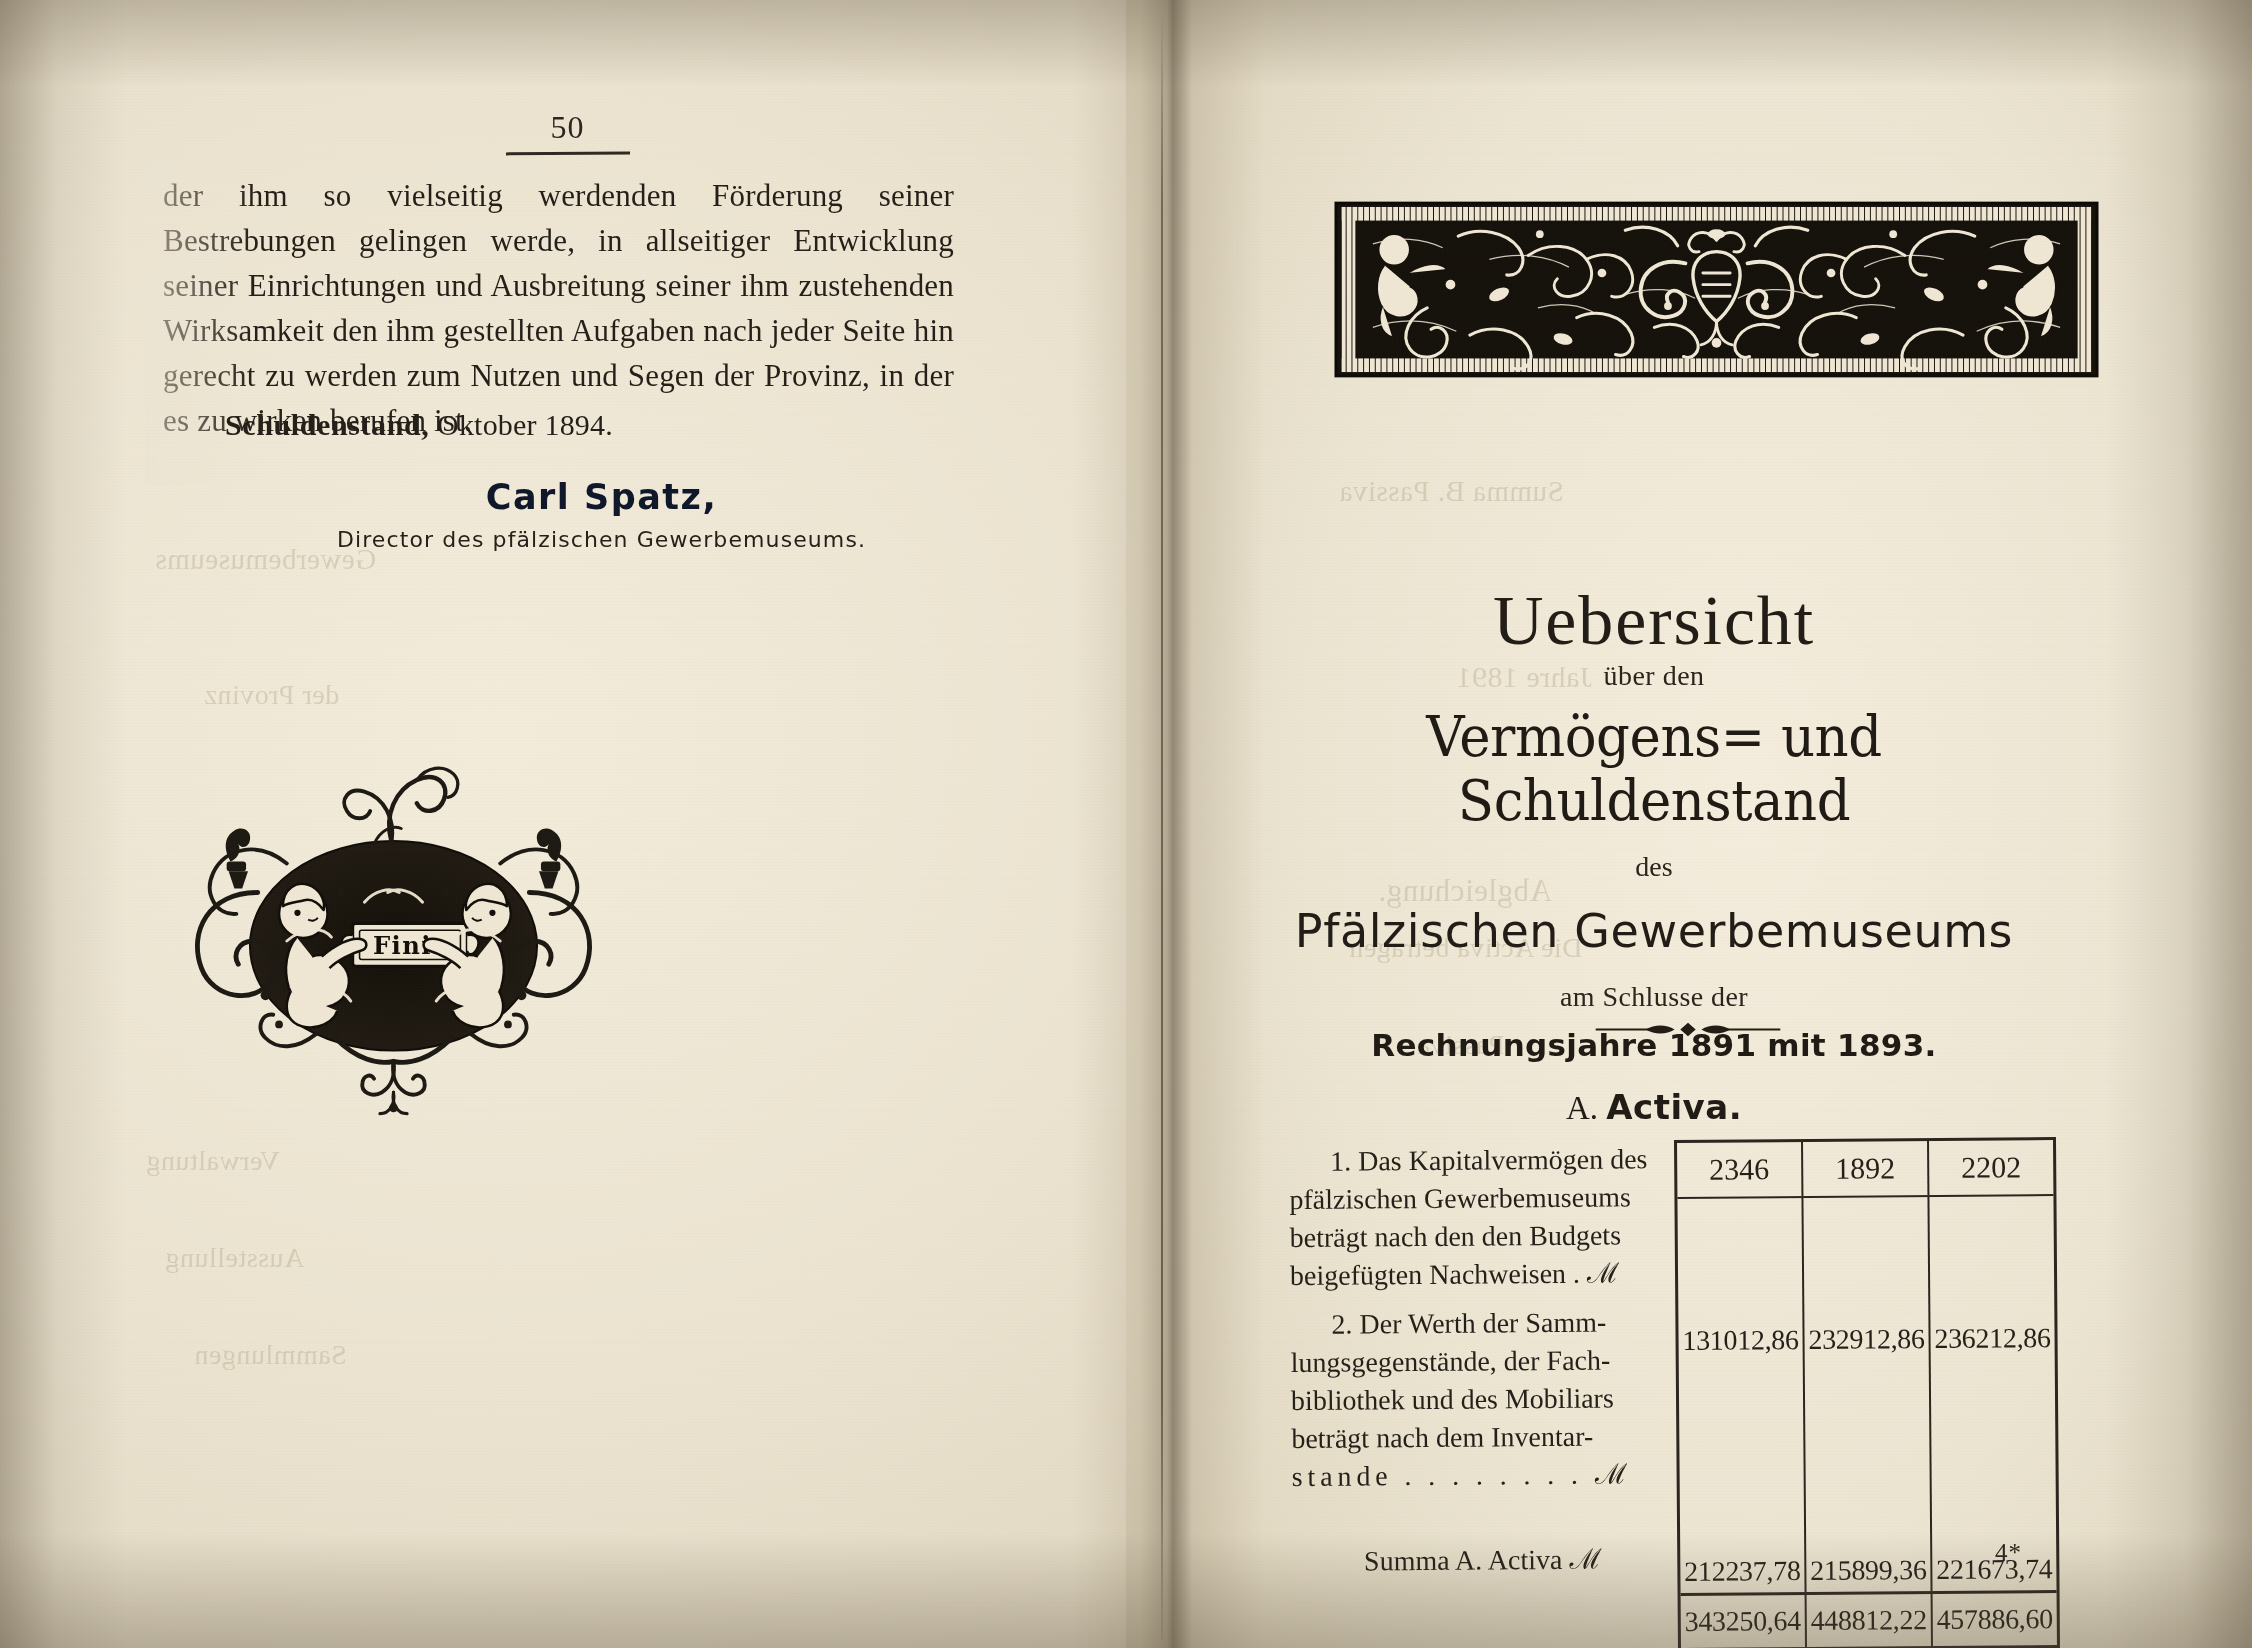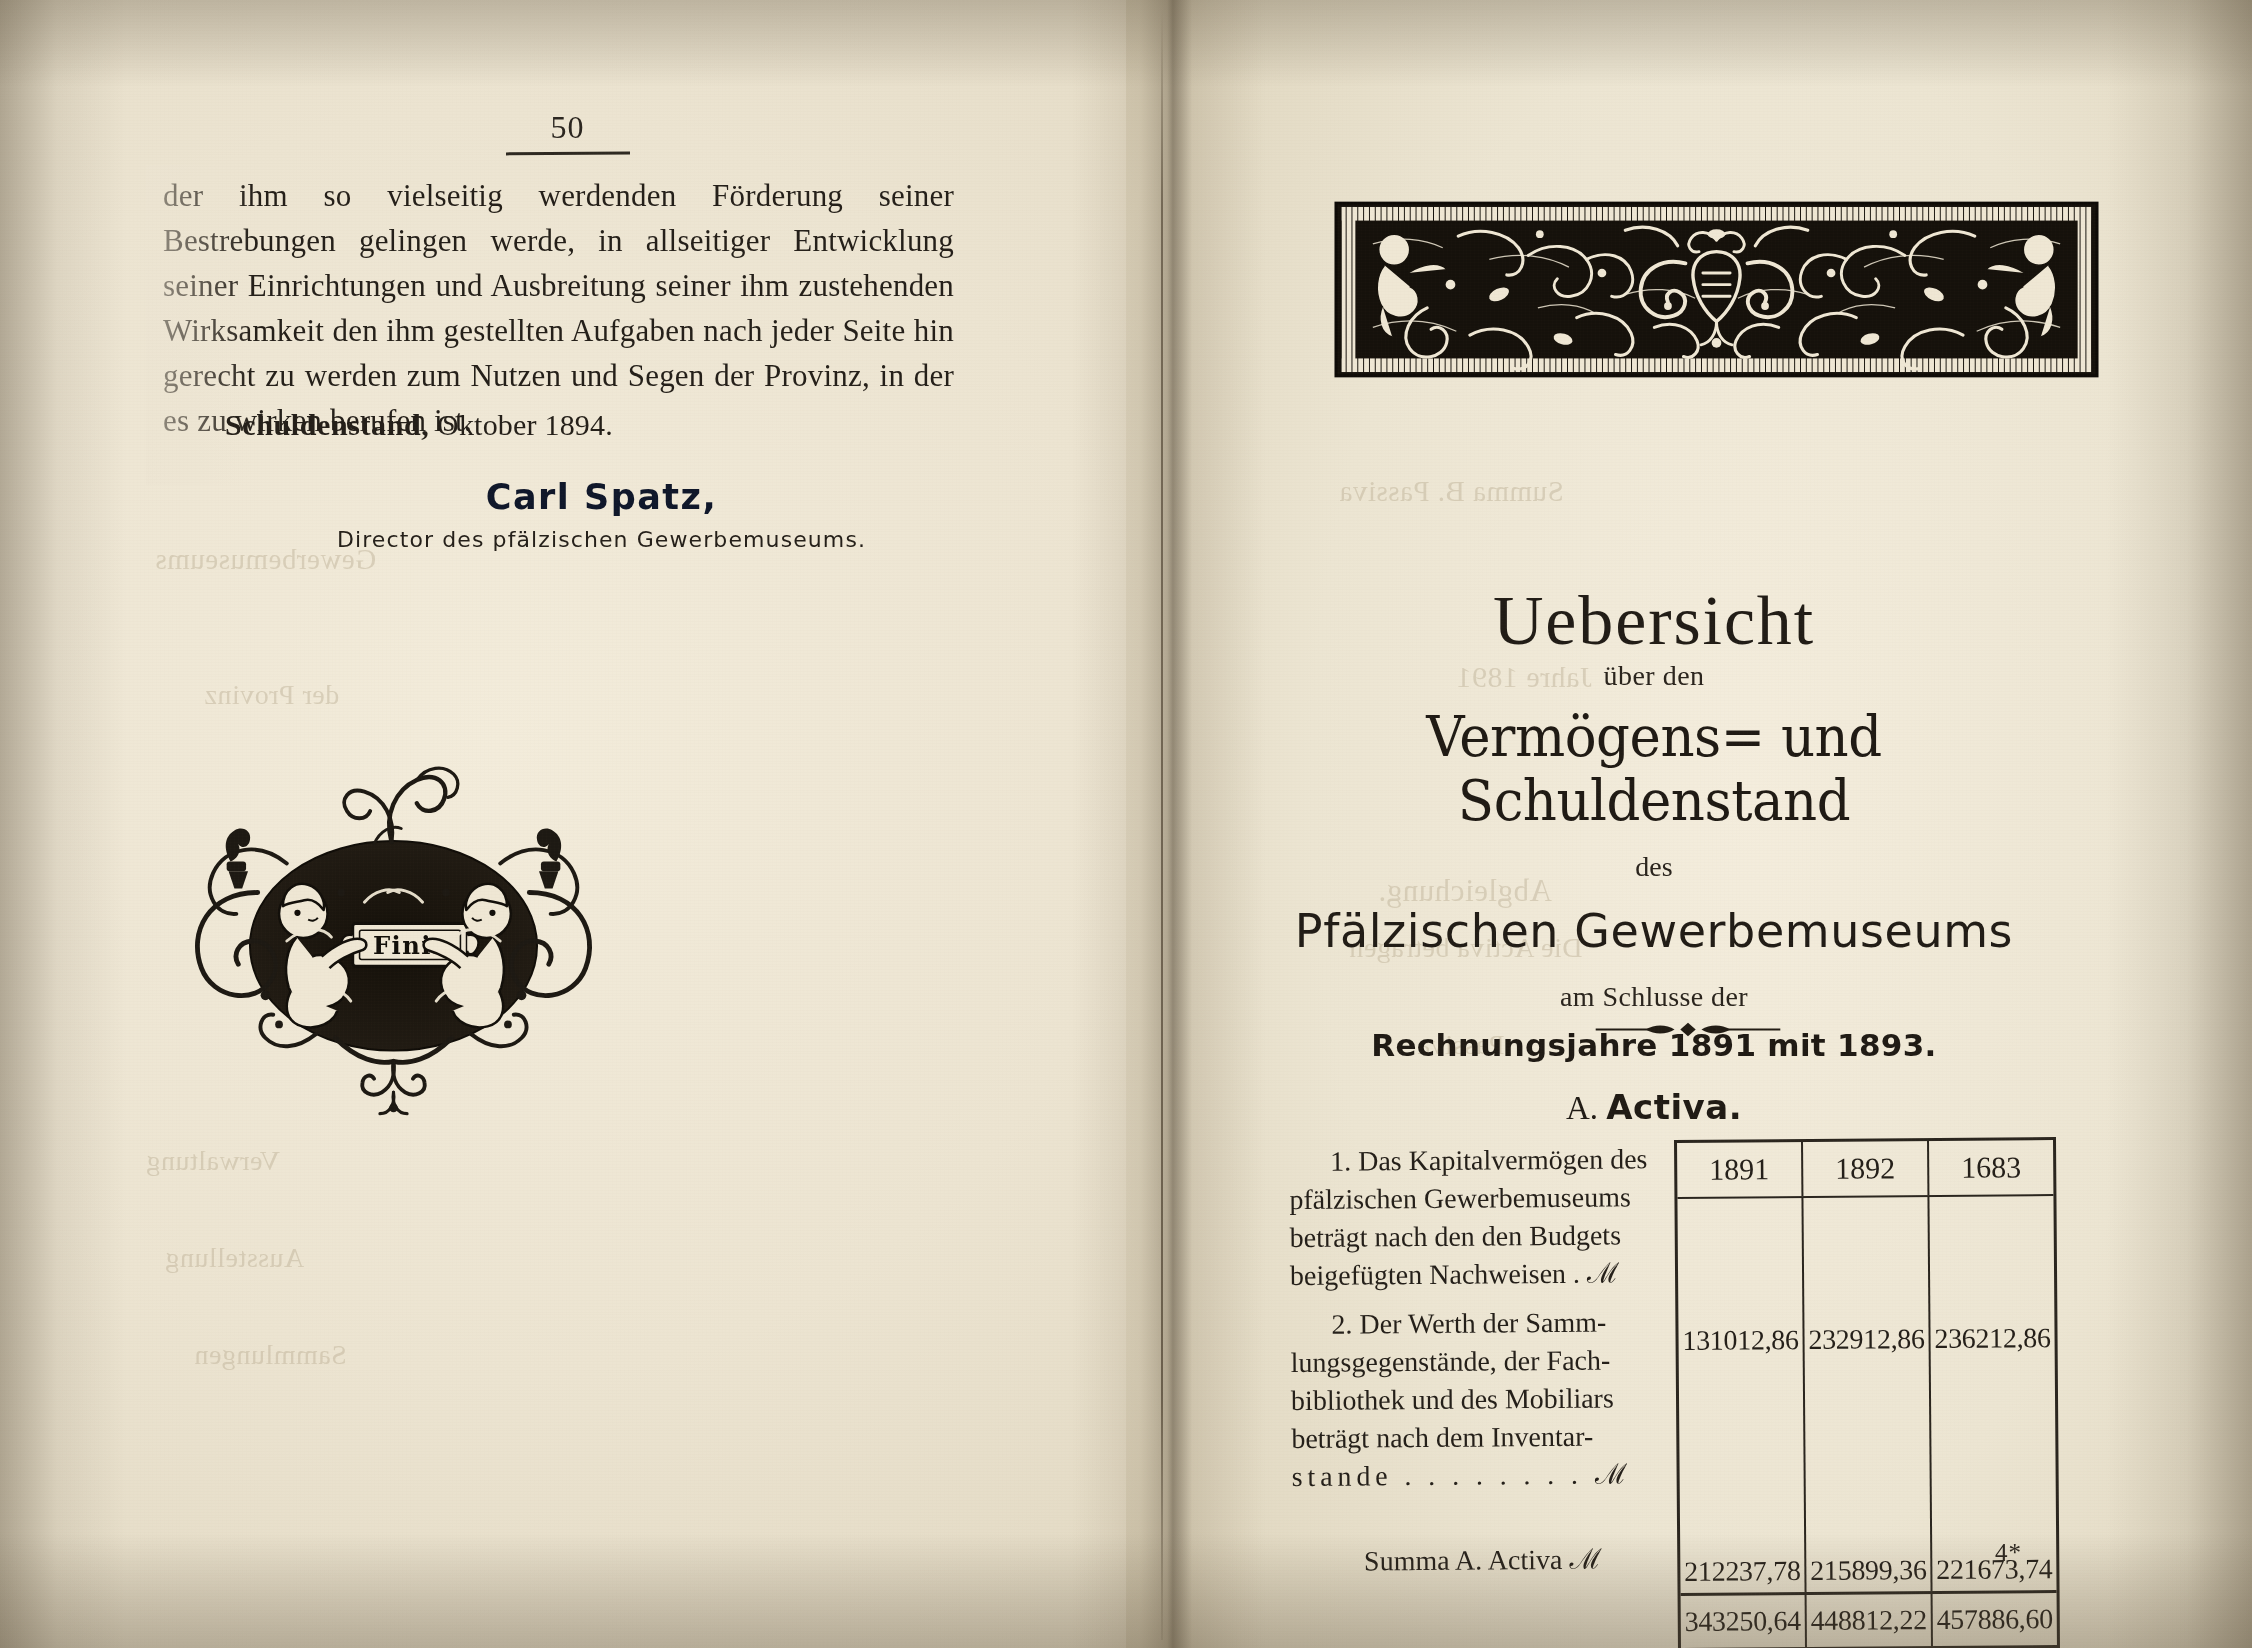--- a/index.html
+++ b/index.html
@@ -644,23 +644,23 @@
           <div>lungsgegenstände,  der  Fach-</div>
           <div>bibliothek und des Mobiliars</div>
           <div>beträgt nach dem Inventar-</div>
           <div class="leader">stande . . . . . . . .    ℳ</div>
         </div>
         <div class="row-item lbl-summa">Summa A. Activa ℳ</div>
       </div>
 
       <div class="at-cols">
         <div class="at-head">
-          <div>1891</div>
+          <div>2346</div>
           <div>1892</div>
-          <div>1683</div>
+          <div>2202</div>
         </div>
         <div class="at-body">
           <div class="at-row r1">
             <div>131012,86</div>
             <div>232912,86</div>
             <div>236212,86</div>
           </div>
           <div class="at-row r2">
             <div>212237,78</div>
             <div>215899,36</div>

